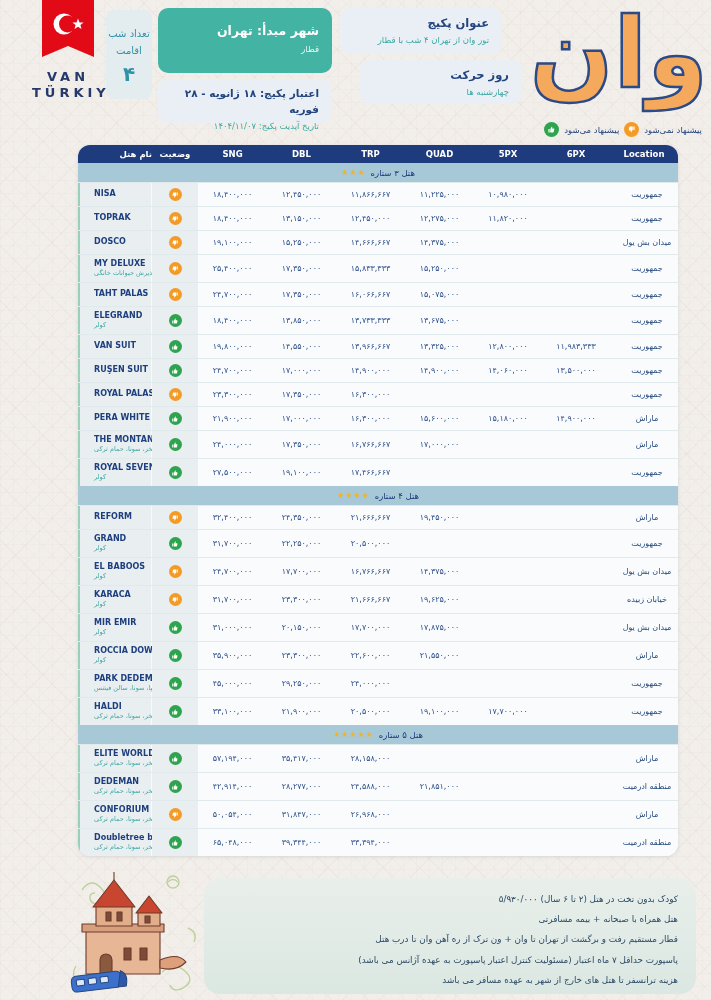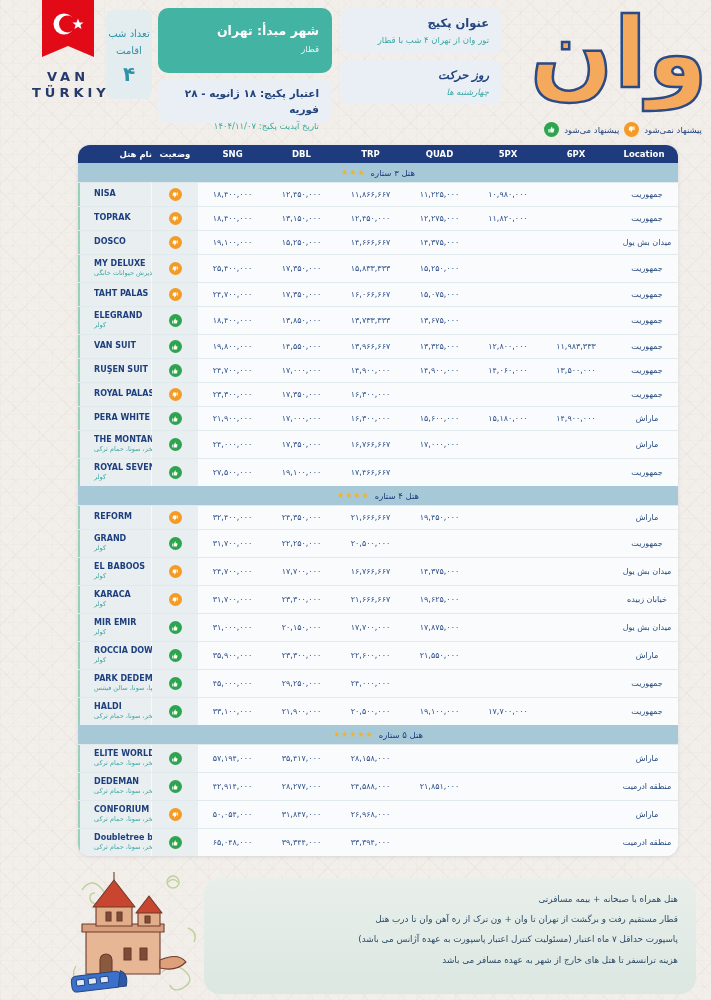--- a/index.html
+++ b/index.html
@@ -24,21 +24,21 @@
   .nights .nv { font-size:20px; font-weight:bold; margin-top:3px; }
   .hbox { position:absolute; border-radius:10px; direction:rtl; padding:9px 13px 0 8px; }
   .hbox .bt { font-weight:bold; font-size:11.5px; color:#23457f; line-height:1.5; }
   .hbox .bs { font-size:8.5px; color:#3aa9a3; line-height:1.9; }
   .box-teal { left:158px; top:8px; width:174px; height:65px; background:#43b3a3; padding-top:14px;text-align:right; }
   .box-teal .bt { color:#ffffff; font-size:12.5px; }
   .box-teal .bs { color:#e8f7f4; }
   .box-validity { left:158px; top:79px; width:174px; height:44px; background:#e9eff5; padding-top:7px; }
   .box-validity .bt { font-size:10.5px; }
   .box-title { left:340px; top:8px; width:162px; height:46px; background:#e9eff5; padding-top:7px; }
-  .box-day { left:340px; top:60px; width:162px; height:44px; background:#e9eff5; padding-top:7px;font-style:italic; }
+  .box-day { left:360px; top:60px; width:162px; height:44px; background:#e9eff5; padding-top:7px; }
   .calli { position:absolute; left:548px; top:-12px; width:160px; height:130px; text-align:center;
            font-size:98px; font-weight:bold; color:#f4a95c; direction:rtl; line-height:130px;
            -webkit-text-stroke:2.5px #2b4a86; text-shadow:0 0 1px #2b4a86; }
   
   .legend { position:absolute; left:440px; top:122px; width:262px; display:flex; align-items:center;
             justify-content:flex-end; gap:5px; }
   .legend .lg-label { font-size:8.5px; color:#24457f; direction:rtl; }
   .dot { width:15px; height:15px; border-radius:50%; display:flex; align-items:center; justify-content:center; flex:none; }
   .dot svg { width:9px; height:9px; }
   .dot-green { background:#2ea44f; }
@@ -676,19 +676,20 @@
     <g transform="rotate(-7 24 118)" stroke="#27477e" stroke-width="1">
       <rect x="2" y="106" width="50" height="16" rx="5" fill="#3b70cc"></rect>
       <rect x="7" y="110" width="8" height="6" rx="1" fill="#dce8f8"></rect>
       <rect x="19" y="110" width="8" height="6" rx="1" fill="#dce8f8"></rect>
       <rect x="31" y="110" width="8" height="6" rx="1" fill="#dce8f8"></rect>
       <path d="M52,106 q8,4 4,16 l-8,0 z" fill="#2d59a8"></path>
     </g>
   </svg>
 
   <div class="notes" id="notes-box">
+      <div class="note-line">کودک بدون تخت در هتل (۲ تا ۶ سال) ۵/۹۳۰/۰۰۰</div>
       <div class="note-line">هتل همراه با صبحانه + بیمه مسافرتی</div>
       <div class="note-line">قطار مستقیم رفت و برگشت از تهران تا وان + ون ترک از ره آهن وان تا درب هتل</div>
       <div class="note-line">پاسپورت حداقل ۷ ماه اعتبار (مسئولیت کنترل اعتبار پاسپورت به عهده آژانس می باشد)</div>
       <div class="note-line">هزینه ترانسفر تا هتل های خارج از شهر به عهده مسافر می باشد</div>
     </div>
 
 </div>
 
 </body></html>

